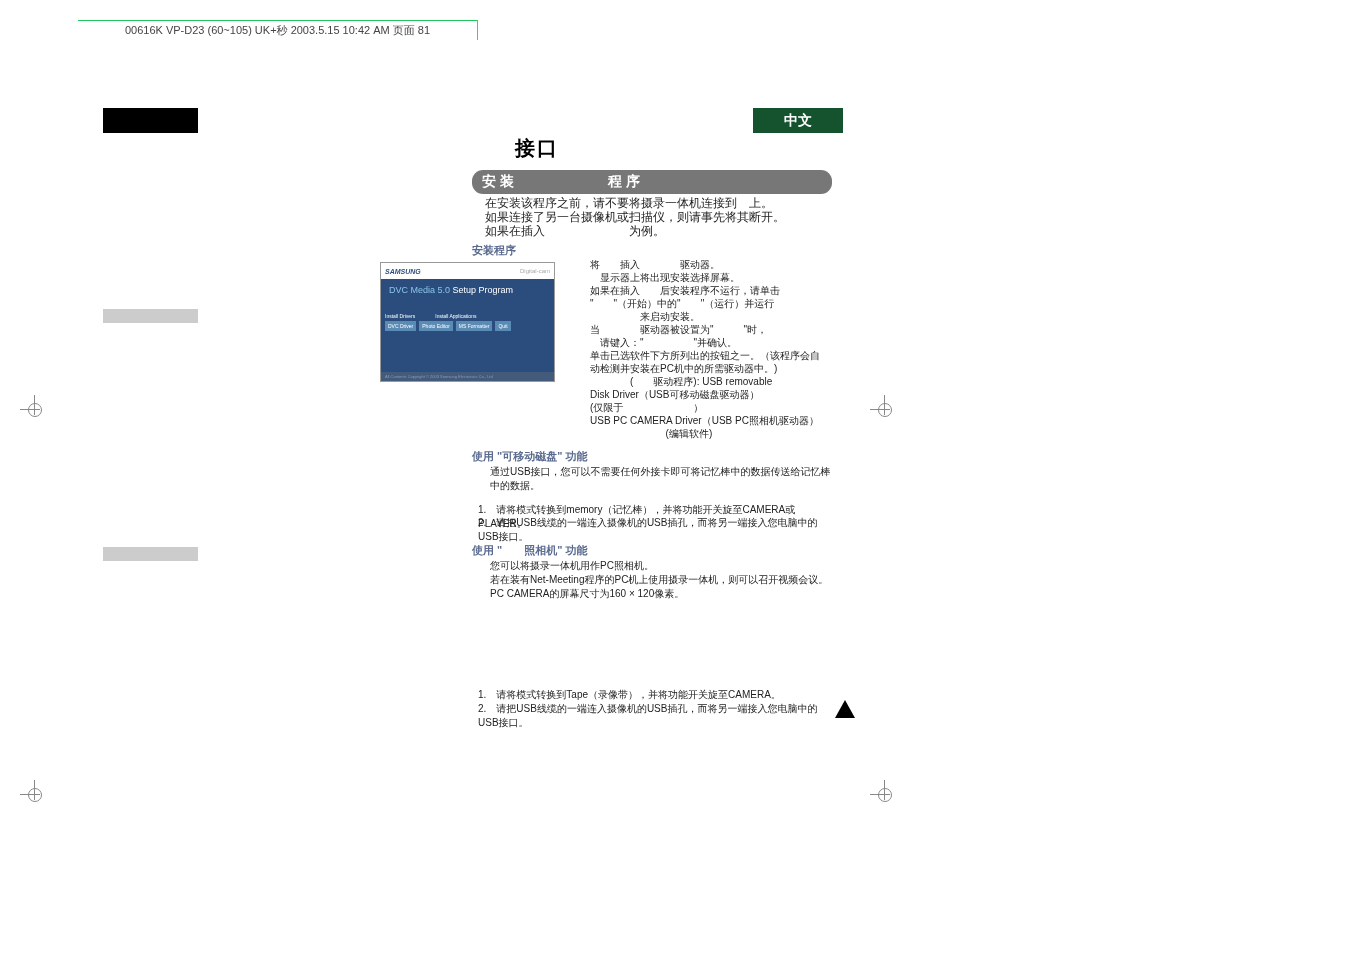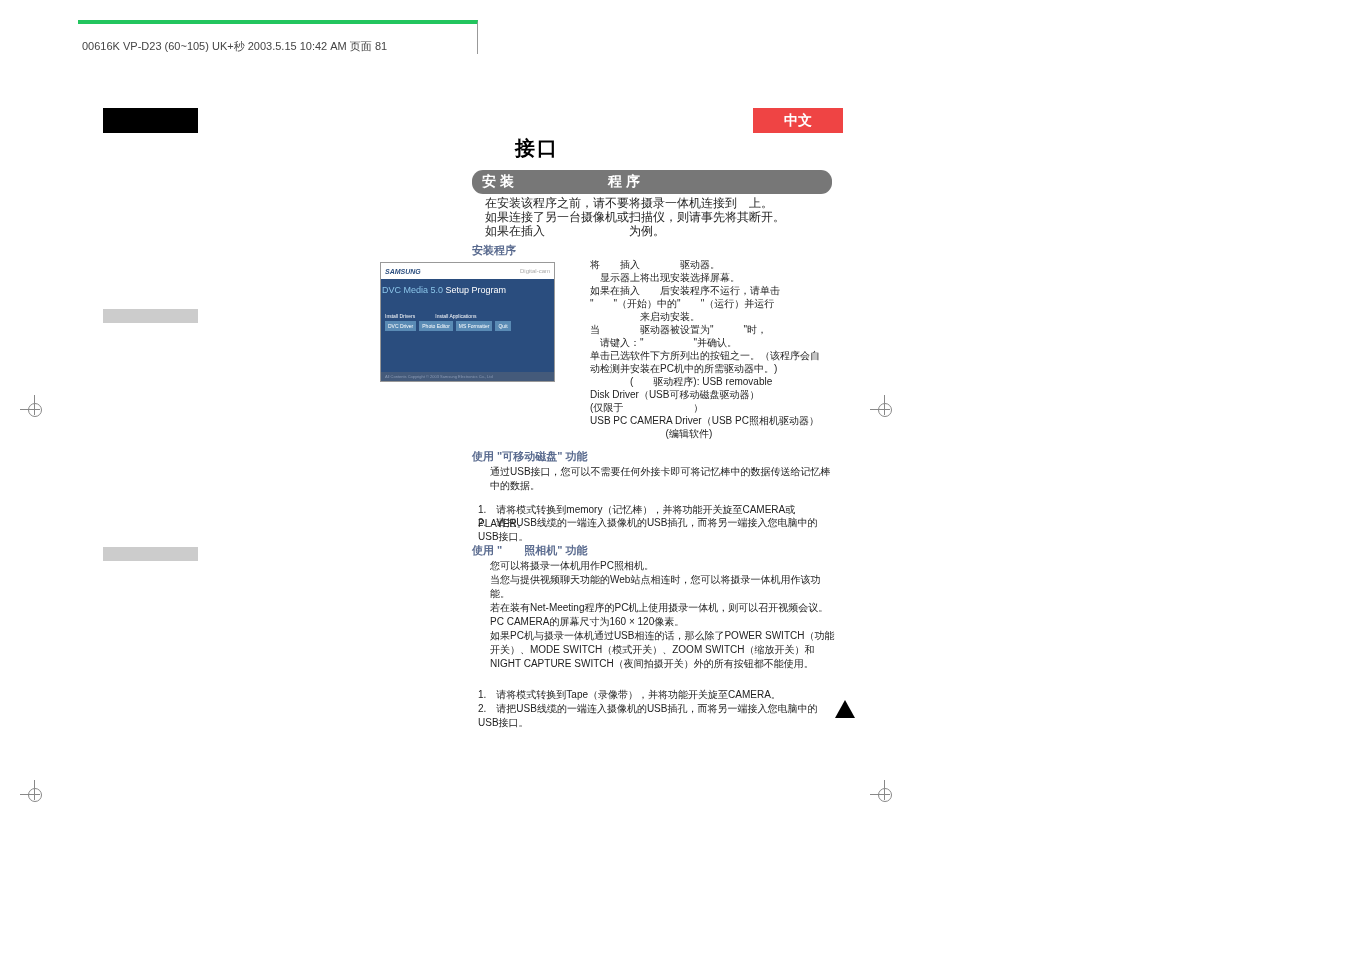--- a/index.html
+++ b/index.html
@@ -15,43 +15,44 @@
       width: 1351px;
       height: 954px;
     }
     
     .top-header {
       position: absolute;
       top: 20px;
       left: 78px;
       width: 400px;
       height: 20px;
-      border-top: 4px solid #22c55e;
+      border-top: 1px solid #22c55e;
       border-right: 1px solid #999;
       font-size: 11px;
       color: #444;
-      padding: 15px 4px;
+      padding: 2px 4px;
+      text-align: center;
     }
     
     .black-bar {
       position: absolute;
       top: 108px;
       left: 103px;
       width: 95px;
       height: 25px;
       background: #000;
     }
     
     .lang-label {
       position: absolute;
       top: 108px;
       right: 508px;
       width: 90px;
       height: 25px;
-      background: #ef4444;
+      background: #14532d;
       color: #fff;
       text-align: center;
       font-size: 14px;
       line-height: 25px;
       font-weight: bold;
     }
     
     .main-title {
       position: absolute;
       top: 135px;
@@ -128,21 +129,21 @@
     }
     
     .digitalcam {
       color: #aaa;
       font-size: 6px;
     }
     
     .installer-title {
       color: #fff;
       font-size: 9px;
-      padding: 6px 1px;
+      padding: 6px 8px;
     }
     
     .installer-title .highlight {
       color: #8ac4e8;
     }
     
     .installer-section-labels {
       display: flex;
       font-size: 5px;
       color: #fff;
@@ -338,24 +339,22 @@
 
 <div class="body-section body-section-1">通过USB接口，您可以不需要任何外接卡即可将记忆棒中的数据传送给记忆棒中的数据。</div>
 
 <div class="numbered-list numbered-1a">1.　请将模式转换到memory（记忆棒），并将功能开关旋至CAMERA或PLAYER。</div>
 <div class="numbered-list numbered-2a">2.　请把USB线缆的一端连入摄像机的USB插孔，而将另一端接入您电脑中的USB接口。</div>
 
 <div class="subsection subsection-3">使用 "　　照相机" 功能</div>
 
 <div class="body-section body-section-2">
   <div>您可以将摄录一体机用作PC照相机。</div>
-  <div>当您与提供视频聊天功能的Web站点相连时，您可以将摄录一体机用作该功能。</div>
   <div>若在装有Net-Meeting程序的PC机上使用摄录一体机，则可以召开视频会议。</div>
   <div>PC CAMERA的屏幕尺寸为160 × 120像素。</div>
-  <div>如果PC机与摄录一体机通过USB相连的话，那么除了POWER SWITCH（功能开关）、MODE SWITCH（模式开关）、ZOOM SWITCH（缩放开关）和NIGHT CAPTURE SWITCH（夜间拍摄开关）外的所有按钮都不能使用。</div>
 </div>
 
 <div class="numbered-list numbered-1b">1.　请将模式转换到Tape（录像带），并将功能开关旋至CAMERA。</div>
 <div class="numbered-list numbered-2b">2.　请把USB线缆的一端连入摄像机的USB插孔，而将另一端接入您电脑中的USB接口。</div>
 
 <div class="page-triangle"></div>
 
 <div class="gray-side-bar gray-bar-1"></div>
 <div class="gray-side-bar gray-bar-2"></div>
 

